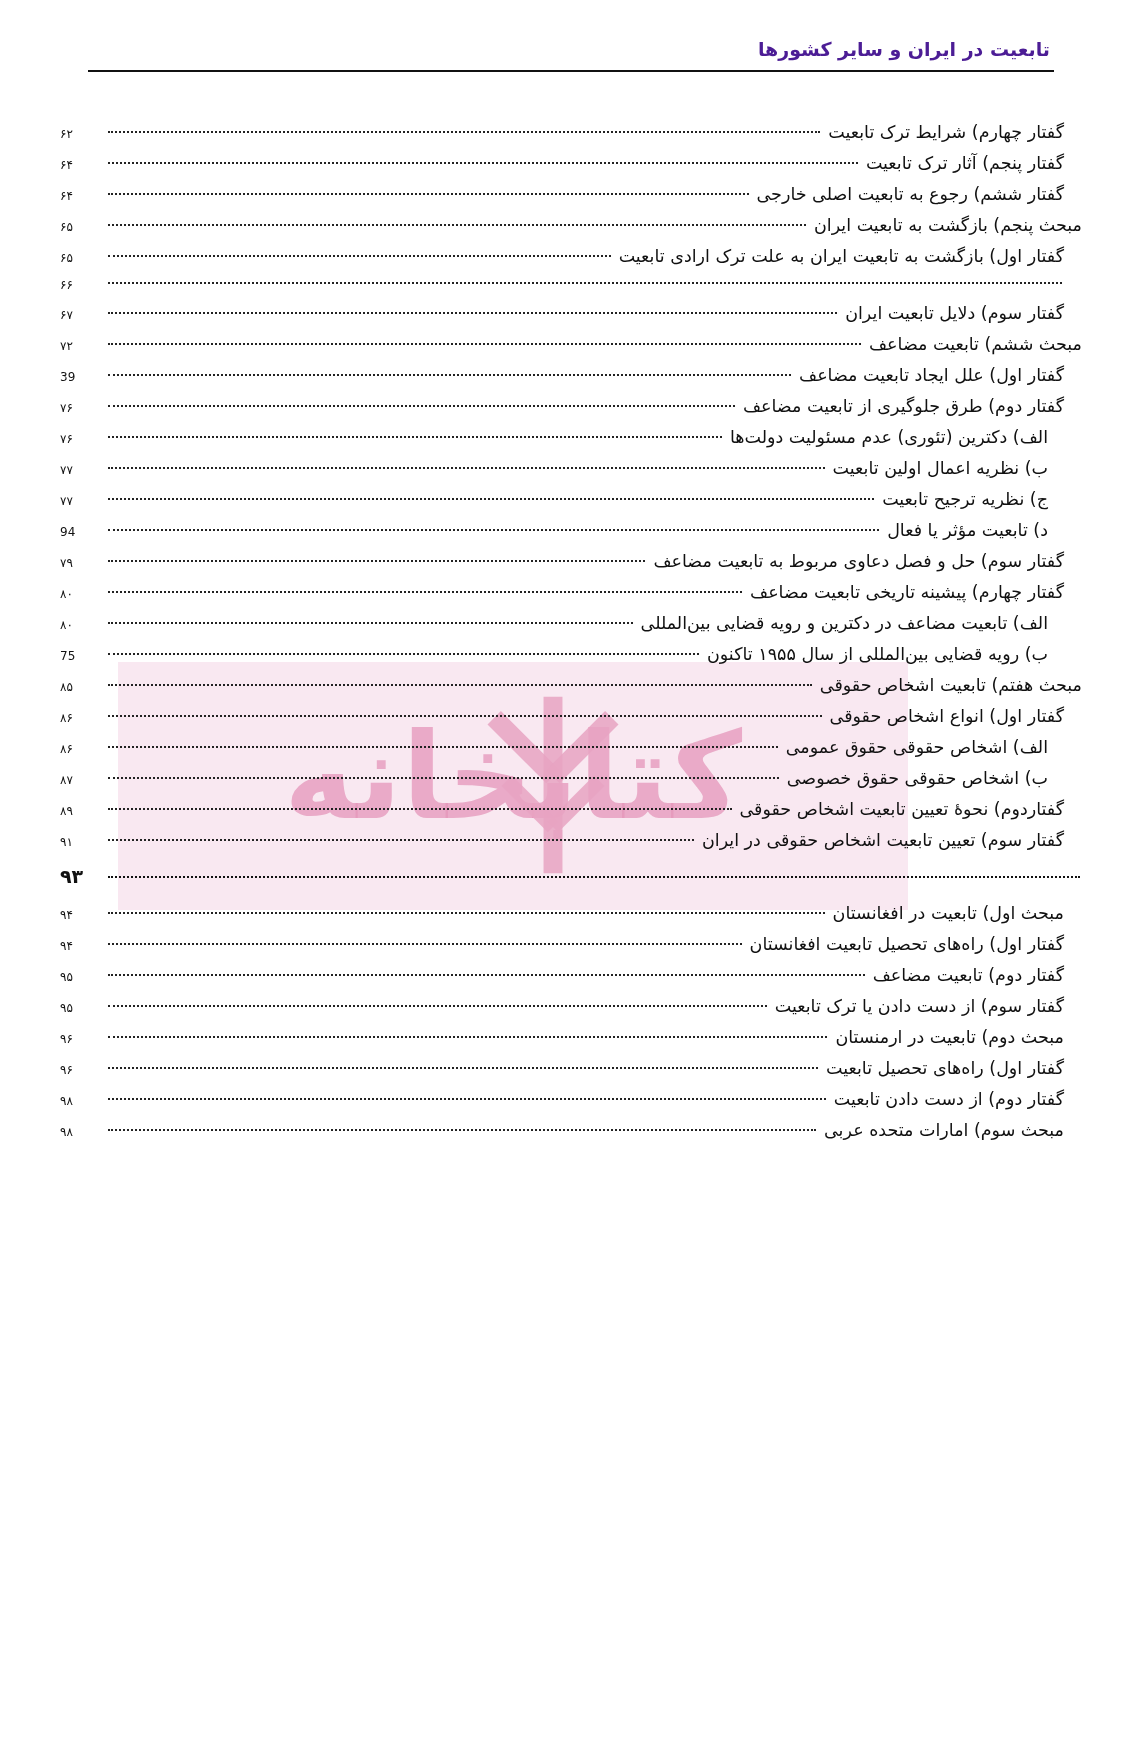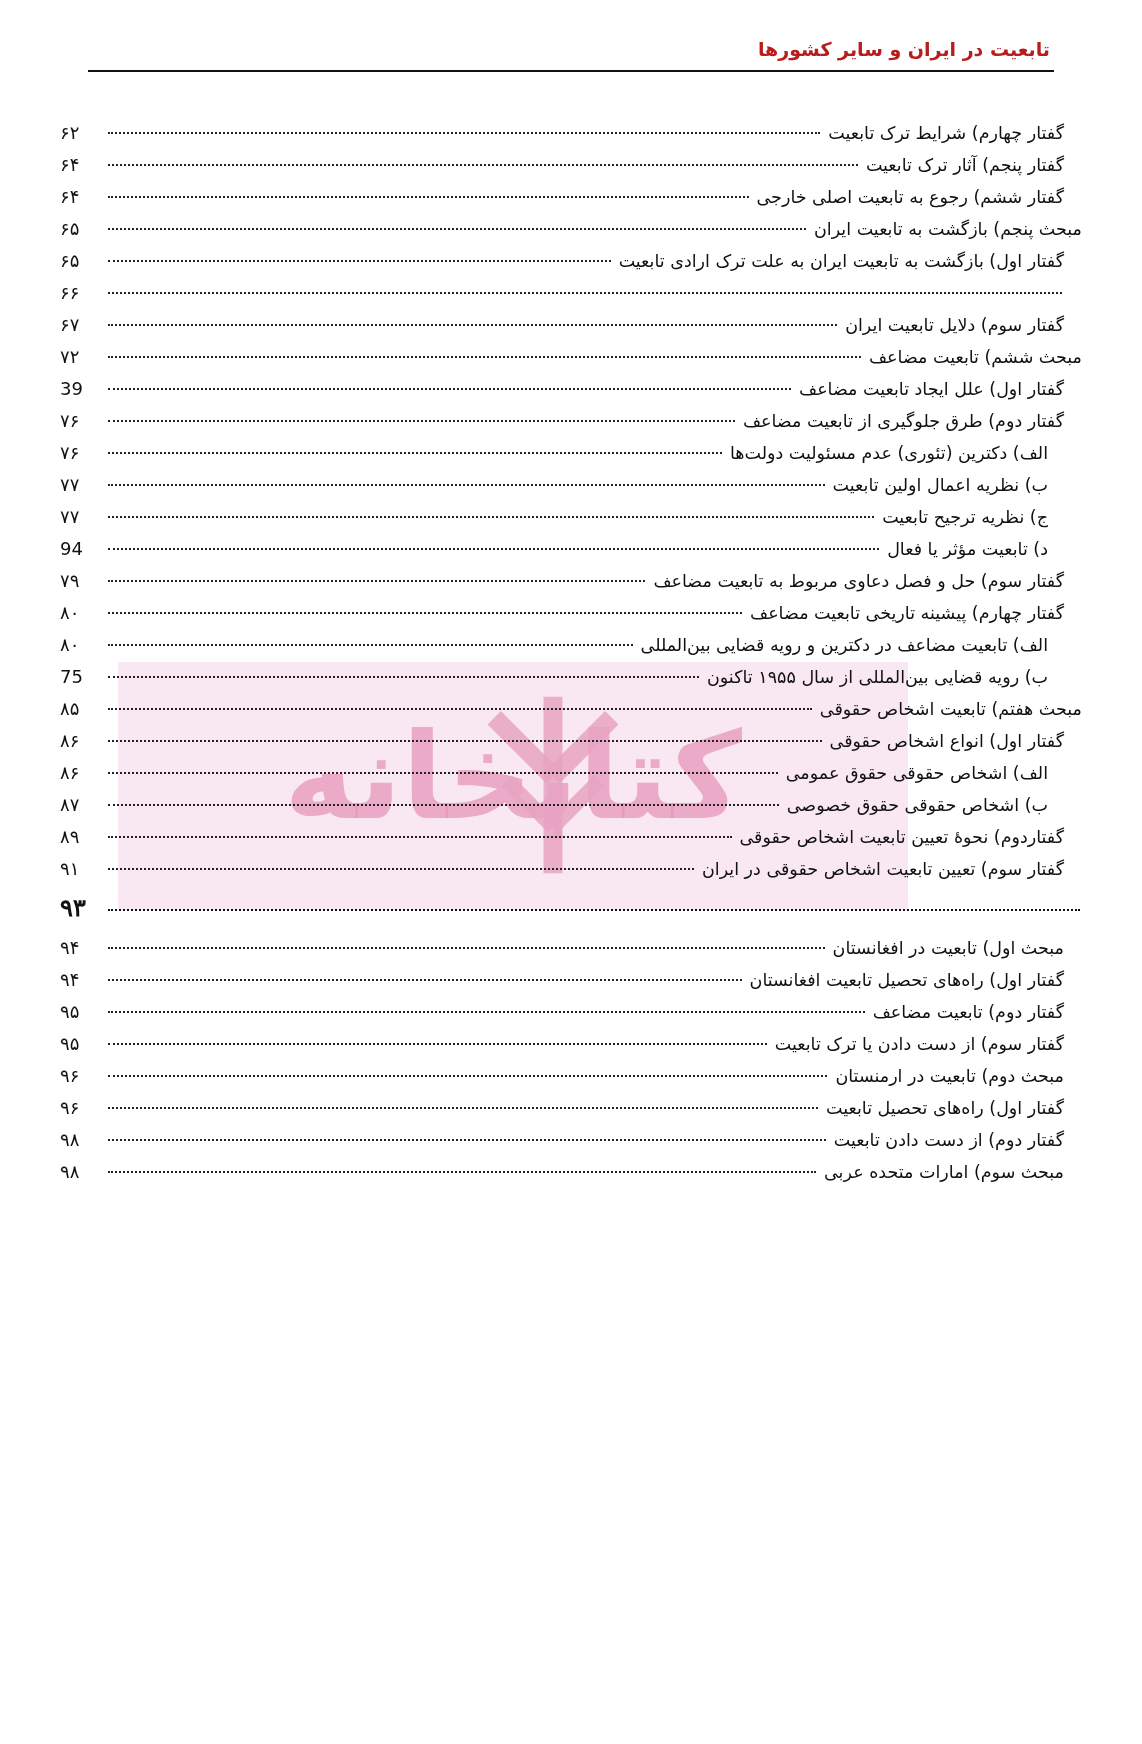--- a/index.html
+++ b/index.html
@@ -25,21 +25,21 @@
     position: absolute;
     top: 38px;
     right: 88px;
     left: 88px;
     direction: rtl;
   }
   .header-title {
     font-family: "DejaVu Sans", sans-serif;
     font-size: 19px;
     font-weight: bold;
-    color: #b91c1c;
+    color: #4c1d95;
     letter-spacing: 0px;
     text-align: right;
     padding-right: 4px;
     white-space: nowrap;
   }
   .header-rule {
     margin-top: 10px;
     border-bottom: 2px solid #111;
     width: 100%;
   }
@@ -111,23 +111,23 @@
     transform: translateY(-5px);
     min-width: 14px;
     margin: 0 2px;
     height: 1px;
   }
   .toc-page {
     flex: 0 0 auto;
     text-align: left;
     min-width: 40px;
     padding-right: 6px;
-    font-size: 18px;
-  }
-  .toc-row.chapter .toc-page { font-size: 24px; font-family: Liberation Serif, serif; }
+    font-size: 12px;
+  }
+  .toc-row.chapter .toc-page { font-size: 19px; }
   .toc-row.chapter .toc-dots { border-bottom: 2.5px dotted #111; }
 
   
   .toc-row { position: relative; }
 </style>
 </head>
 <body>
 
 <div class="page">
 

